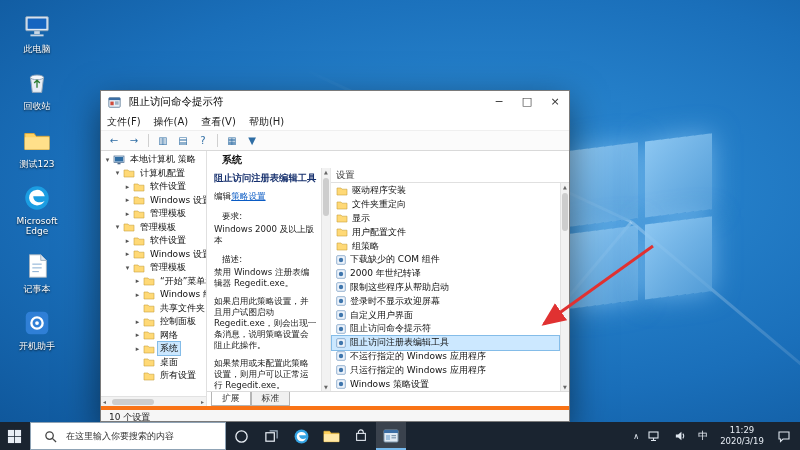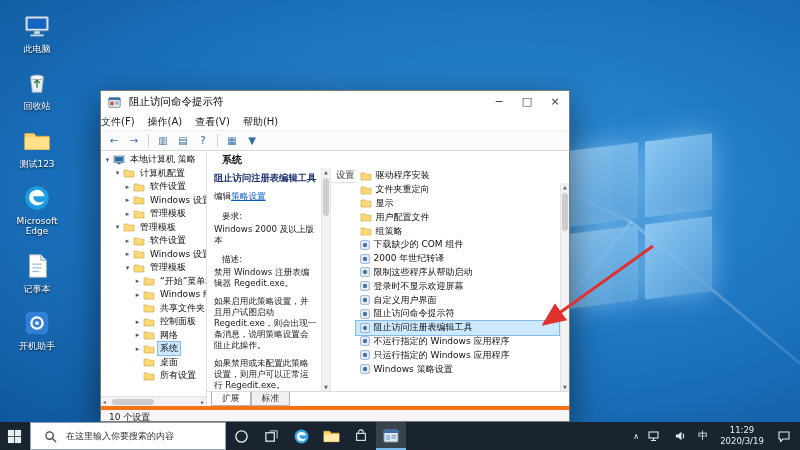--- a/index.html
+++ b/index.html
@@ -16,21 +16,21 @@
   .dt-icon{display:flex;flex-direction:column;gap:2px;cursor:default;}
   .dt-glyph{height:32px;display:flex;align-items:center;justify-content:center;}
   .dt-label{font-size:9px;color:#fff;text-align:center;line-height:1.15;text-shadow:0 1px 2px rgba(0,0,0,.85);}
 
   
   .win{position:absolute;left:100px;top:90px;width:470px;height:332px;background:#fff;border:1px solid #7a7a7a;box-shadow:0 12px 34px rgba(0,0,0,.5);display:flex;flex-direction:column;z-index:10;}
   .titlebar{height:22px;display:flex;align-items:center;gap:5px;padding-left:6px;background:#fff;flex:0 0 auto;}
   .title-text{font-size:10.5px;color:#000;}
   .win-controls{margin-left:auto;display:flex;height:22px;}
   .wc{width:28px;text-align:center;line-height:22px;font-size:11px;color:#333;background:#fff;border:none;font-family:inherit;}
-  .menubar{height:17px;display:flex;align-items:center;gap:13px;padding-left:0;font-size:10px;color:#222;background:#fff;flex:0 0 auto;}
+  .menubar{height:17px;display:flex;align-items:center;gap:13px;padding-left:6px;font-size:10px;color:#222;background:#fff;flex:0 0 auto;}
   .toolbar{height:21px;display:flex;align-items:center;gap:2px;padding-left:4px;background:#fbfbfb;border-top:1px solid #efefef;border-bottom:1px solid #d9d9d9;flex:0 0 auto;}
   .tb-btn{width:18px;height:17px;display:flex;align-items:center;justify-content:center;font-size:10px;color:#2e6da4;background:transparent;border:none;font-family:inherit;}
   .tb-sep{width:1px;height:13px;background:#d0d0d0;margin:0 3px;}
 
   .content{flex:1;display:flex;min-height:0;}
   
   .tree-pane{width:106px;flex:0 0 auto;border-right:1px solid #e0e0e0;position:relative;overflow:hidden;padding-top:2px;}
   .tree-row{height:13.5px;display:flex;align-items:center;white-space:nowrap;font-size:9px;color:#111;}
   .tw{width:9px;flex:0 0 auto;font-size:7px;color:#555;text-align:center;}
   .nico{display:flex;margin:0 3px 0 1px;flex:0 0 auto;}
@@ -46,21 +46,21 @@
   .desc-col{width:124px;flex:0 0 auto;border-right:1px solid #e8e8e8;position:relative;padding:3px 13px 2px 7px;font-size:8.6px;color:#222;overflow:hidden;line-height:1.28;}
   .policy-title{font-size:9.3px;font-weight:bold;color:#17316e;margin:1px 0 7px;}
   .edit-line{margin-bottom:9px;}
   .link{color:#0a5bc4;text-decoration:underline;cursor:pointer;}
   .sec-label{margin:0 8px 2px;}
   .req-val{margin:0 0 8px;}
   .desc-p{margin:0 0 7px;}
   .vscroll{position:absolute;right:0;top:0;bottom:0;width:9px;background:#f2f2f2;border-left:1px solid #e2e2e2;font-size:5px;color:#666;display:flex;flex-direction:column;align-items:center;justify-content:space-between;padding:1px 0;}
   .vthumb{position:absolute;right:1.5px;top:10px;width:6px;height:38px;background:#cdcdcd;border-radius:3px;}
 
-  .list-col{flex:1;position:relative;display:flex;flex-direction:row;min-width:0;}
+  .list-col{flex:1;position:relative;display:flex;flex-direction:column;min-width:0;}
   .list-header{height:15px;flex:0 0 auto;display:flex;align-items:center;padding-left:5px;font-size:9.3px;color:#333;border-bottom:1px solid #e0e0e0;background:#fff;}
   .list-rows{flex:1;overflow:hidden;padding:1px 10px 0 1px;}
   .list-row{height:13.8px;display:flex;align-items:center;gap:4px;padding-left:4px;font-size:9px;color:#111;white-space:nowrap;overflow:hidden;}
   .lico{display:flex;flex:0 0 auto;}
   .list-row.sel{background:#cce8ff;outline:1px solid #84bce8;}
   .list-vscroll{top:15px;}
 
   .tabs-row{height:15px;flex:0 0 auto;border-top:1px solid #dcdcdc;display:flex;align-items:stretch;padding-left:4px;background:#fff;}
   .vtab{font-size:8.8px;padding:0 10px;line-height:13px;border:1px solid #b5b5b5;border-top:none;background:#f0f0f0;color:#333;}
   .vtab.active{background:#fff;}

